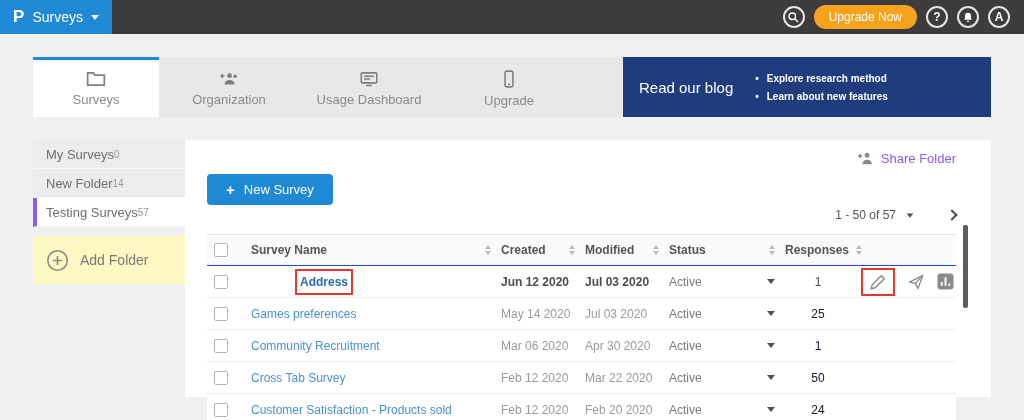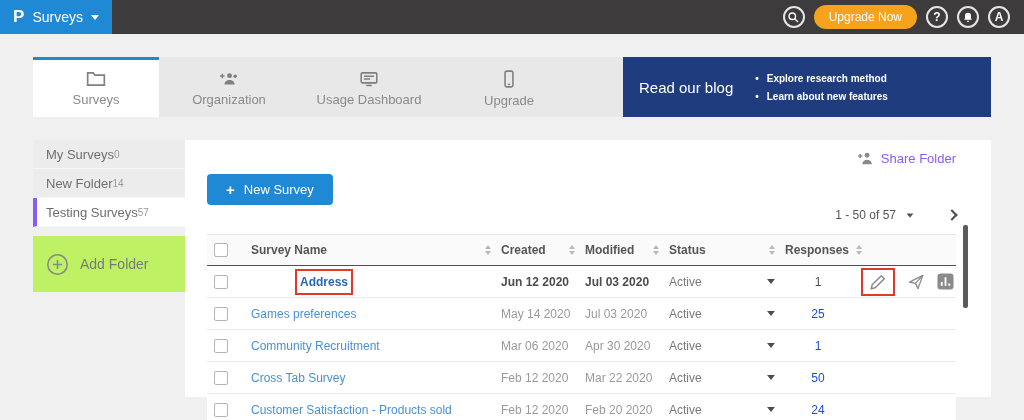--- a/index.html
+++ b/index.html
@@ -36,21 +36,21 @@
   .banner-bullets li::before { content:"•"; margin-right:8px; }
 
   
   .content { margin:23px 33px 0 33px; display:flex; height:257px; }
   .sidebar { width:152px; flex:none; }
   .s-item { height:29px; background:#ececec; display:flex; align-items:center;
     padding:0 13px; font-size:13px; color:#6e6e6e;
     border-bottom:1px solid #f7f7f7; cursor:pointer; }
   .s-item.active { background:#fff; border-left:4px solid #8b5cf6; padding-left:9px; }
   .s-count { font-size:10px; color:#9a9a9a; }
-  .add-folder { margin-top:9px; height:56px; background:#bef264; display:flex;
+  .add-folder { margin-top:9px; height:48px; background:#fef9c3; display:flex;
     align-items:center; gap:11px; padding:0 13px; font-size:14px; color:#7a7a7a; cursor:pointer; }
 
   .main { flex:1; background:#fff; position:relative; padding:8px 35px 0 22px; }
   .share-row { display:flex; justify-content:flex-end; align-items:center; gap:7px;
     color:#8b5cf6; font-size:13px; height:20px; cursor:pointer;text-align:center; }
   .share-row svg { color:#8a8a8a; }
   .new-survey { margin-top:6px; background:#2089d5; color:#fff; border:none; border-radius:4px;
     font-size:13px; padding:7px 19px; display:inline-flex; align-items:center; gap:9px;
     cursor:pointer; font-family:inherit; }
   .plus-sign { font-size:15px; font-weight:bold; }
@@ -74,21 +74,21 @@
   .sort i { width:0; height:0; border-left:3.5px solid transparent; border-right:3.5px solid transparent; }
   .sort .up { border-bottom:4px solid #b9b9b9; }
   .sort .down { border-top:4px solid #b9b9b9; }
   .name-link { color:#4a90d2; cursor:pointer; }
   .tr.first .name-link { font-weight:bold; color:#2a69ae; }
   .hl-box { border:2px solid #e0392e; padding:4px 3px; display:inline-block;margin-left:44px; }
   .datec { color:#9a9a9a; }
   .tr.first .datec { font-weight:bold; color:#4d4d4d; }
   .statusc { color:#7a7a7a; }
   .status-caret { border-top-color:#4d4d4d; cursor:pointer; }
-  .resp { justify-content:center; color:#1d4ed8; }
+  .resp { justify-content:center; color:#0f172a; }
   .tr.first .resp { color:#4d4d4d; }
   .actions { display:flex; align-items:center; gap:13px; justify-content:flex-end;
     padding-right:2px; color:#8a8a8a; }
   .act { cursor:pointer; display:flex; align-items:center; }
   .hl-icon { border:2px solid #e0392e; padding:4px 7px; }
   .scroll-thumb { position:absolute; right:23px; top:85px; width:5px; height:83px;
     background:#5c5c5c; border-radius:2px; cursor:grab; }
 </style>
 </head>
 <body>

